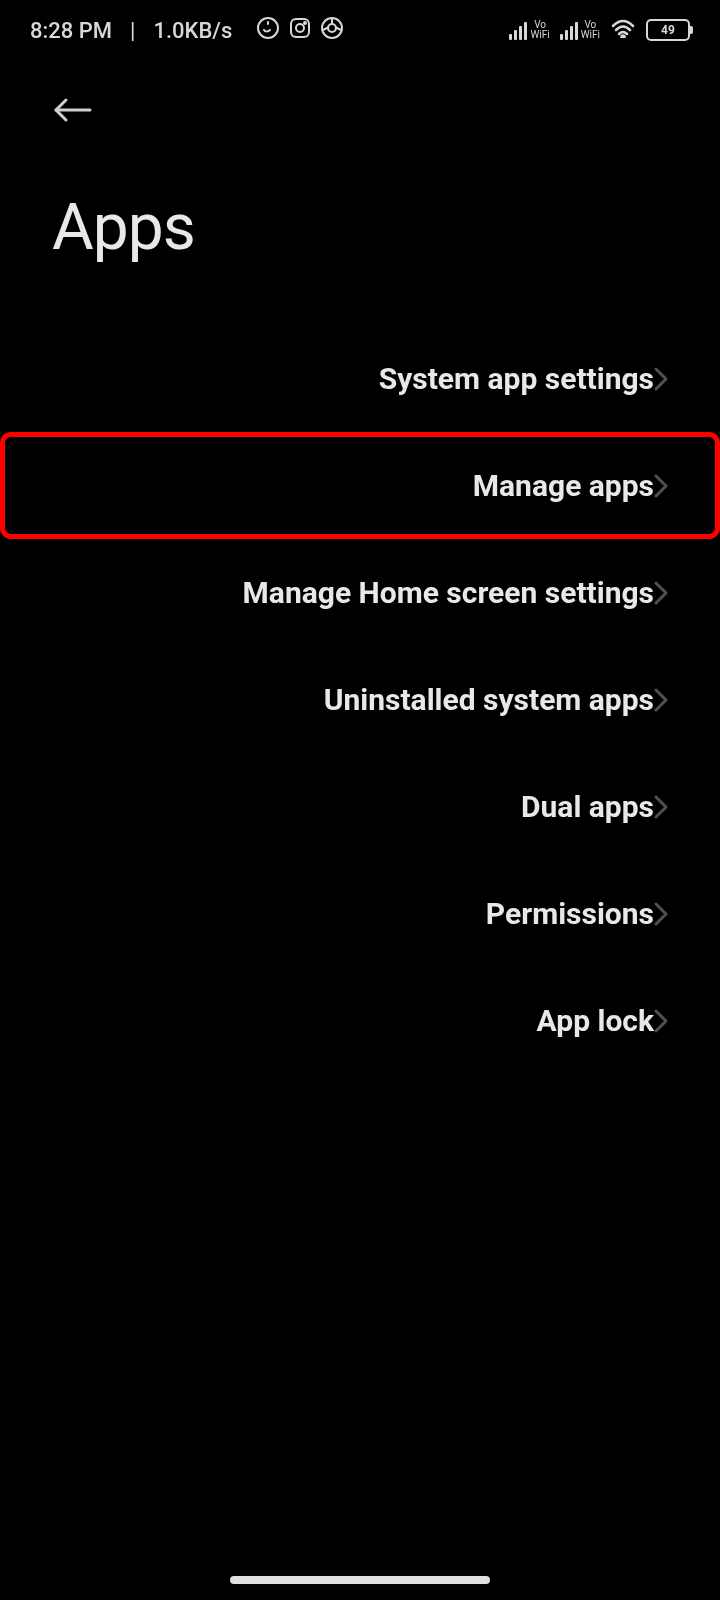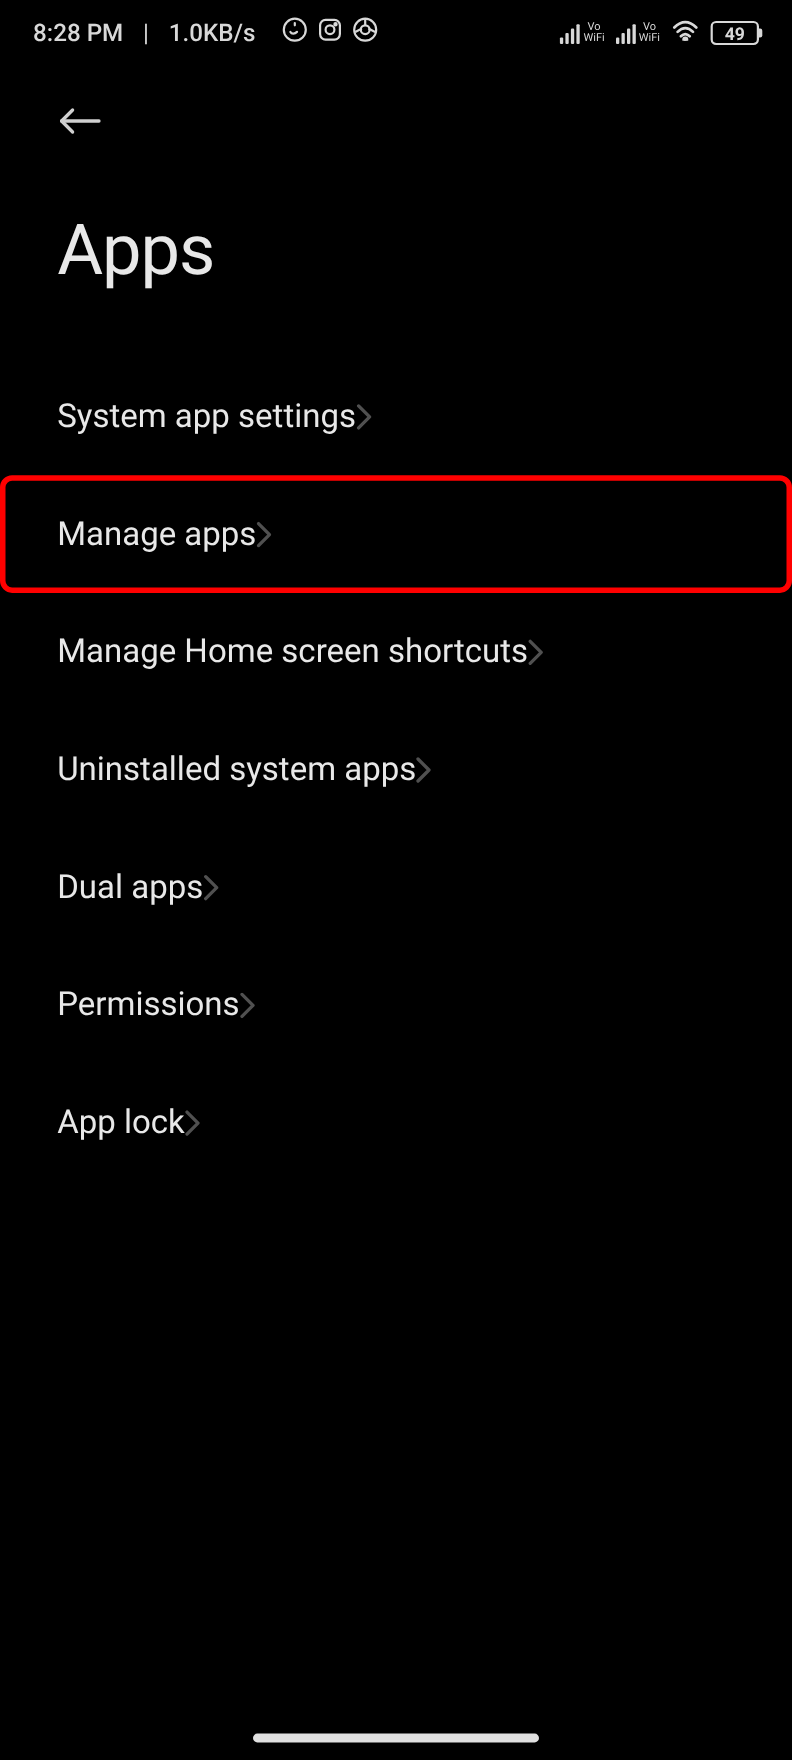--- a/index.html
+++ b/index.html
@@ -80,21 +80,21 @@
     }
     .battery {
       width: 44px;
       height: 22px;
       border: 2px solid #d8d8d8;
       border-radius: 5px;
       position: relative;
       display: flex;
       align-items: center;
       justify-content: center;
-      font-size: 16px;
+      font-size: 12px;
       font-weight: bold;
     }
     .battery::after {
       content: '';
       position: absolute;
       right: -5px;
       top: 5px;
       width: 3px;
       height: 8px;
       background: #d8d8d8;
@@ -124,26 +124,26 @@
       margin-top: 60px;
       letter-spacing: -1px;
     }
     
     
     .menu-list {
       margin-top: 60px;
     }
     .menu-item {
       display: flex;
-      justify-content: flex-start;
+      justify-content: flex-end;
       align-items: center;
       padding: 36px 52px;
       cursor: pointer;
       font-size: 30px;
-      font-weight: 400;
+      font-weight: 700;
       color: #e8e8e8;
     }
     .menu-item.highlighted {
       outline: 5px solid #ff0000;
       outline-offset: -5px;
       border-radius: 11px;
     }
     .chevron {
       width: 14px;
       height: 24px;
@@ -251,21 +251,21 @@
       <polyline points="2,2 12,12 2,22"></polyline>
     </svg>
   </div>
   <div class="menu-item highlighted">
     <span>Manage apps</span>
     <svg class="chevron" viewBox="0 0 14 24" fill="none" stroke="#a0a0a0" stroke-width="3" stroke-linecap="round" stroke-linejoin="round">
       <polyline points="2,2 12,12 2,22"></polyline>
     </svg>
   </div>
   <div class="menu-item">
-    <span>Manage Home screen shortcuts</span>
+    <span>Manage Home screen settings</span>
     <svg class="chevron" viewBox="0 0 14 24" fill="none" stroke="#a0a0a0" stroke-width="3" stroke-linecap="round" stroke-linejoin="round">
       <polyline points="2,2 12,12 2,22"></polyline>
     </svg>
   </div>
   <div class="menu-item">
     <span>Uninstalled system apps</span>
     <svg class="chevron" viewBox="0 0 14 24" fill="none" stroke="#a0a0a0" stroke-width="3" stroke-linecap="round" stroke-linejoin="round">
       <polyline points="2,2 12,12 2,22"></polyline>
     </svg>
   </div>

